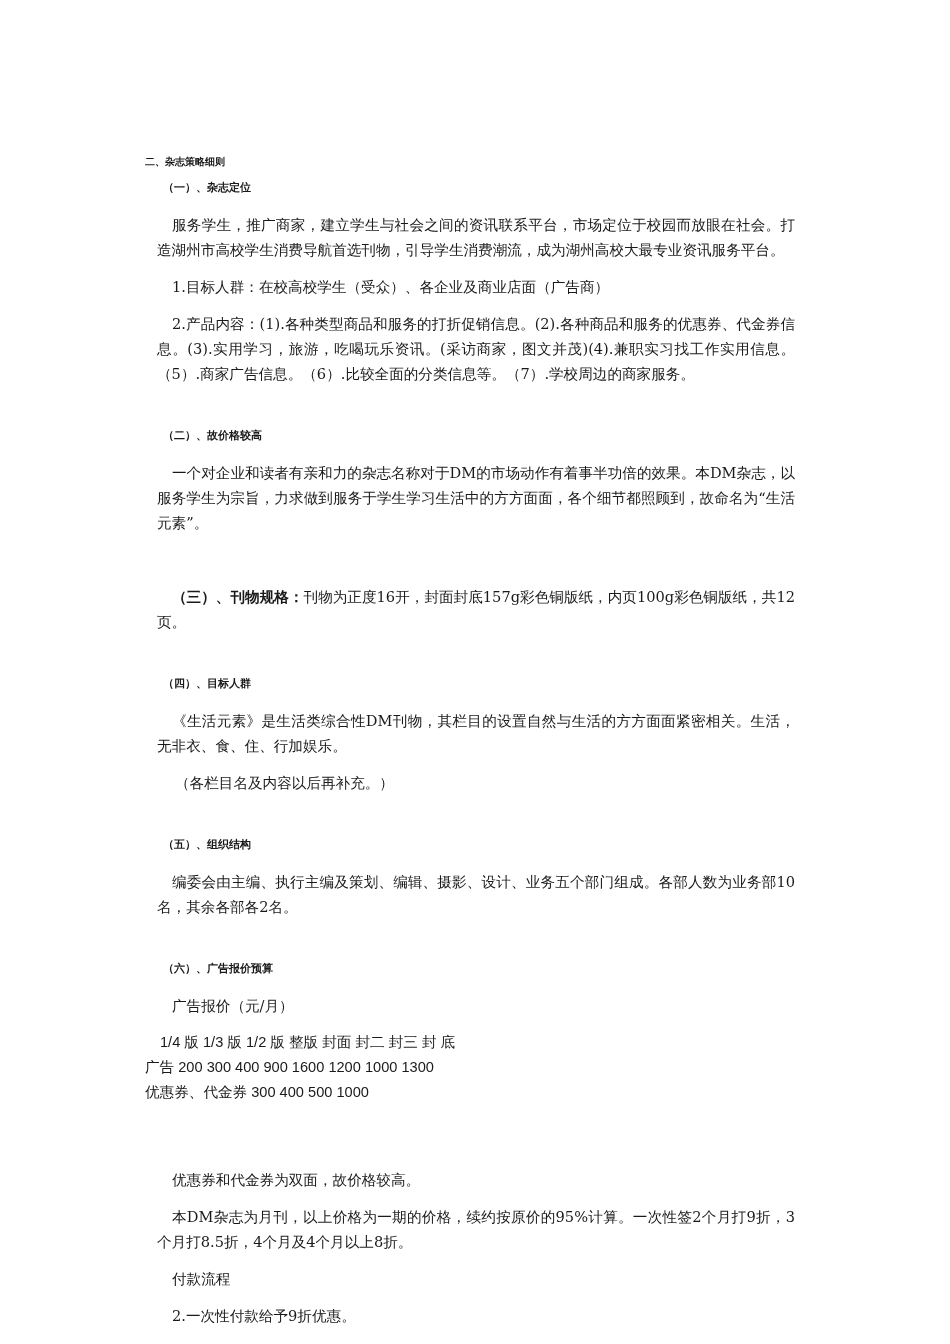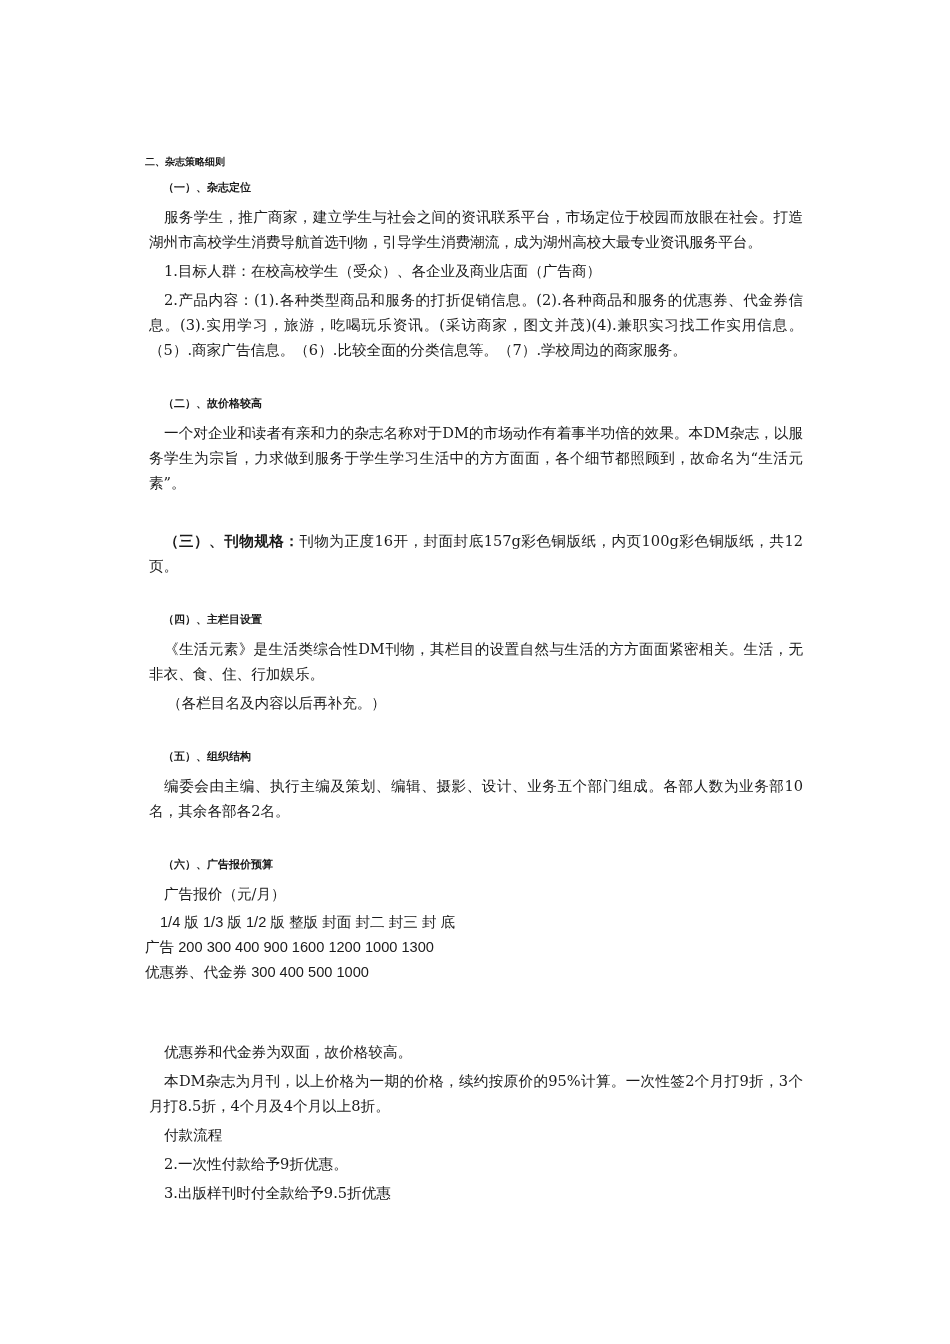--- a/index.html
+++ b/index.html
@@ -1,21 +1,21 @@
 <!DOCTYPE html>
 <html><head>
 <meta charset="utf-8">
 <style>
   html, body { margin: 0; padding: 0; background: #ffffff; }
   body { width: 950px; height: 1344px; position: relative; overflow: hidden;
          font-family: "DejaVu Serif", "Liberation Serif", serif; color: #1a1a1a; }
   .page { position: absolute; left: 145px; top: 150px; width: 662px; font-size: 14.6px; line-height: 25px; }
   .h1 { font-weight: bold; font-family: Liberation Mono, monospace; font-size: 10px; }
   .h2 { font-weight: bold; font-family: "DejaVu Sans", sans-serif; padding-left: 18px; font-size: 11px; }
-  .p { text-indent: 15px; text-align: justify; margin: 4px; }
+  .p { text-indent: 15px; text-align: justify; margin: 12px; }
   .gap { height: 25px; }
   .sans { font-family: "Liberation Sans", "DejaVu Sans", sans-serif; }
   .inline-bold { font-weight: bold; font-family: "DejaVu Sans", sans-serif; }
   .tbl-row { white-space: nowrap; }
   .tbl-row.ind { padding-left: 15px; }
 </style>
 </head>
 <body>
 
 <div class="page">
@@ -27,21 +27,21 @@
   <p class="p">2.产品内容：(1).各种类型商品和服务的打折促销信息。(2).各种商品和服务的优惠券、代金券信息。(3).实用学习，旅游，吃喝玩乐资讯。(采访商家，图文并茂)(4).兼职实习找工作实用信息。（5）.商家广告信息。（6）.比较全面的分类信息等。（7）.学校周边的商家服务。</p>
 
   <div class="gap"></div>
   <div class="h2">（二）、故价格较高</div>
   <p class="p">一个对企业和读者有亲和力的杂志名称对于DM的市场动作有着事半功倍的效果。本DM杂志，以服务学生为宗旨，力求做到服务于学生学习生活中的方方面面，各个细节都照顾到，故命名为“生活元素”。</p>
 
   <div class="gap"></div>
   <p class="p"><span class="inline-bold">（三）、刊物规格：</span><span>刊物为正度16开，封面封底157g彩色铜版纸，内页100g彩色铜版纸，共12页。</span></p>
 
   <div class="gap"></div>
-  <div class="h2">（四）、主栏目设置</div>
+  <div class="h2">（四）、目标人群</div>
   <p class="p">《生活元素》是生活类综合性DM刊物，其栏目的设置自然与生活的方方面面紧密相关。生活，无非衣、食、住、行加娱乐。</p>
   <p class="p" style="text-indent:18px">（各栏目名及内容以后再补充。）</p>
 
   <div class="gap"></div>
   <div class="h2">（五）、组织结构</div>
   <p class="p">编委会由主编、执行主编及策划、编辑、摄影、设计、业务五个部门组成。各部人数为业务部10名，其余各部各2名。</p>
 
   <div class="gap"></div>
   <div class="h2">（六）、广告报价预算</div>
   <p class="p">广告报价（元/月）</p>

